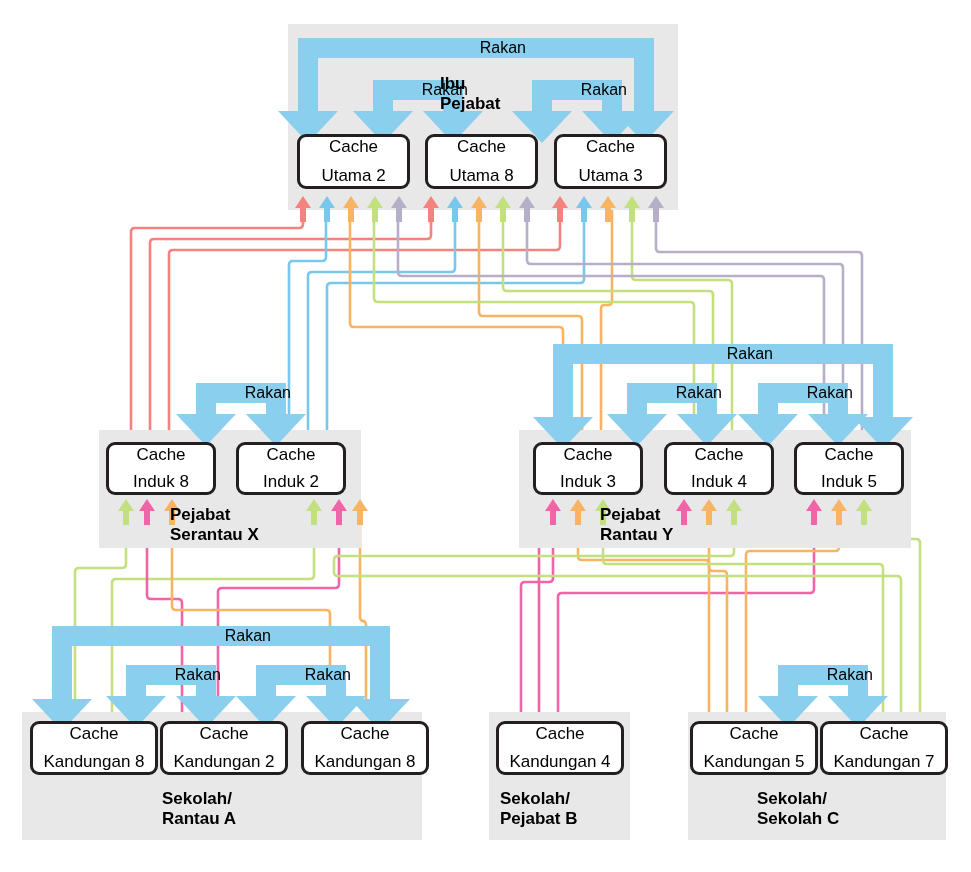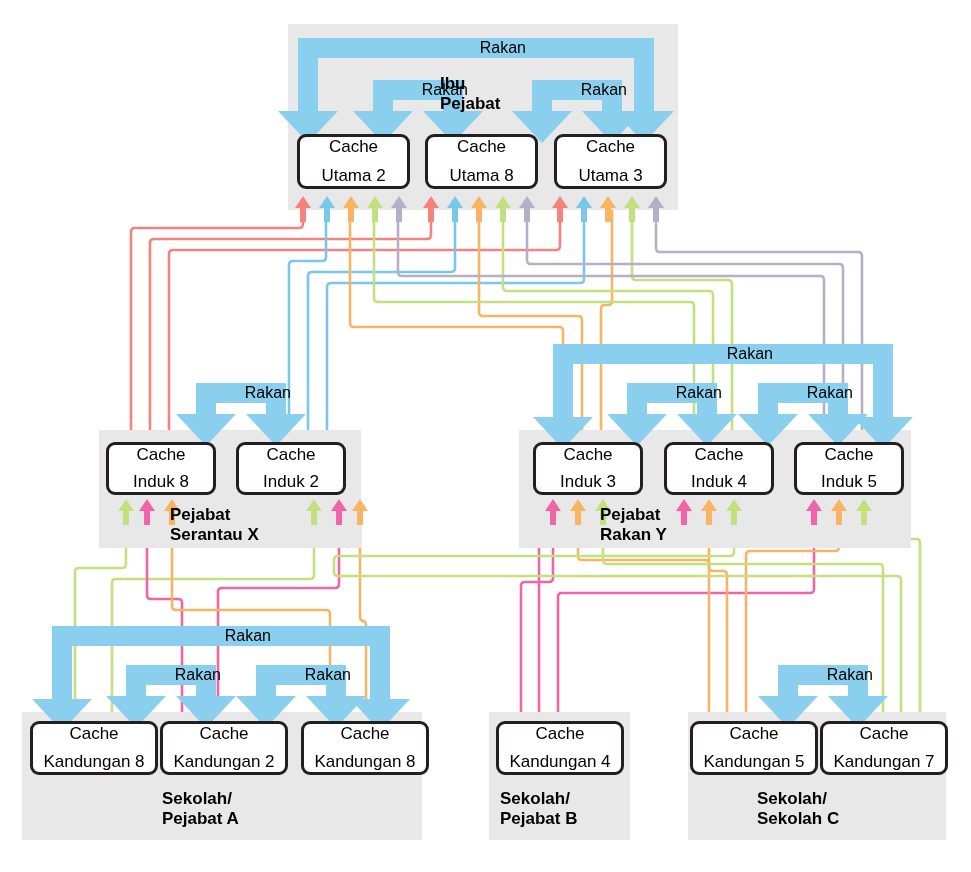--- a/index.html
+++ b/index.html
@@ -294,25 +294,25 @@
   <div class="grouplabel" style="left:440px;top:74px;width:90px;">
     <div>Ibu</div>
     <div>Pejabat</div>
   </div>
   <div class="grouplabel" style="left:170px;top:505px;width:120px;">
     <div>Pejabat</div>
     <div>Serantau X</div>
   </div>
   <div class="grouplabel" style="left:600px;top:505px;width:120px;">
     <div>Pejabat</div>
-    <div>Rakan Y</div>
+    <div>Rantau Y</div>
   </div>
   <div class="grouplabel" style="left:162px;top:789px;width:120px;">
     <div>Sekolah/</div>
-    <div>Pejabat A</div>
+    <div>Rantau A</div>
   </div>
   <div class="grouplabel" style="left:500px;top:789px;width:120px;">
     <div>Sekolah/</div>
     <div>Pejabat B</div>
   </div>
   <div class="grouplabel" style="left:757px;top:789px;width:120px;">
     <div>Sekolah/</div>
     <div>Sekolah C</div>
   </div>
 

